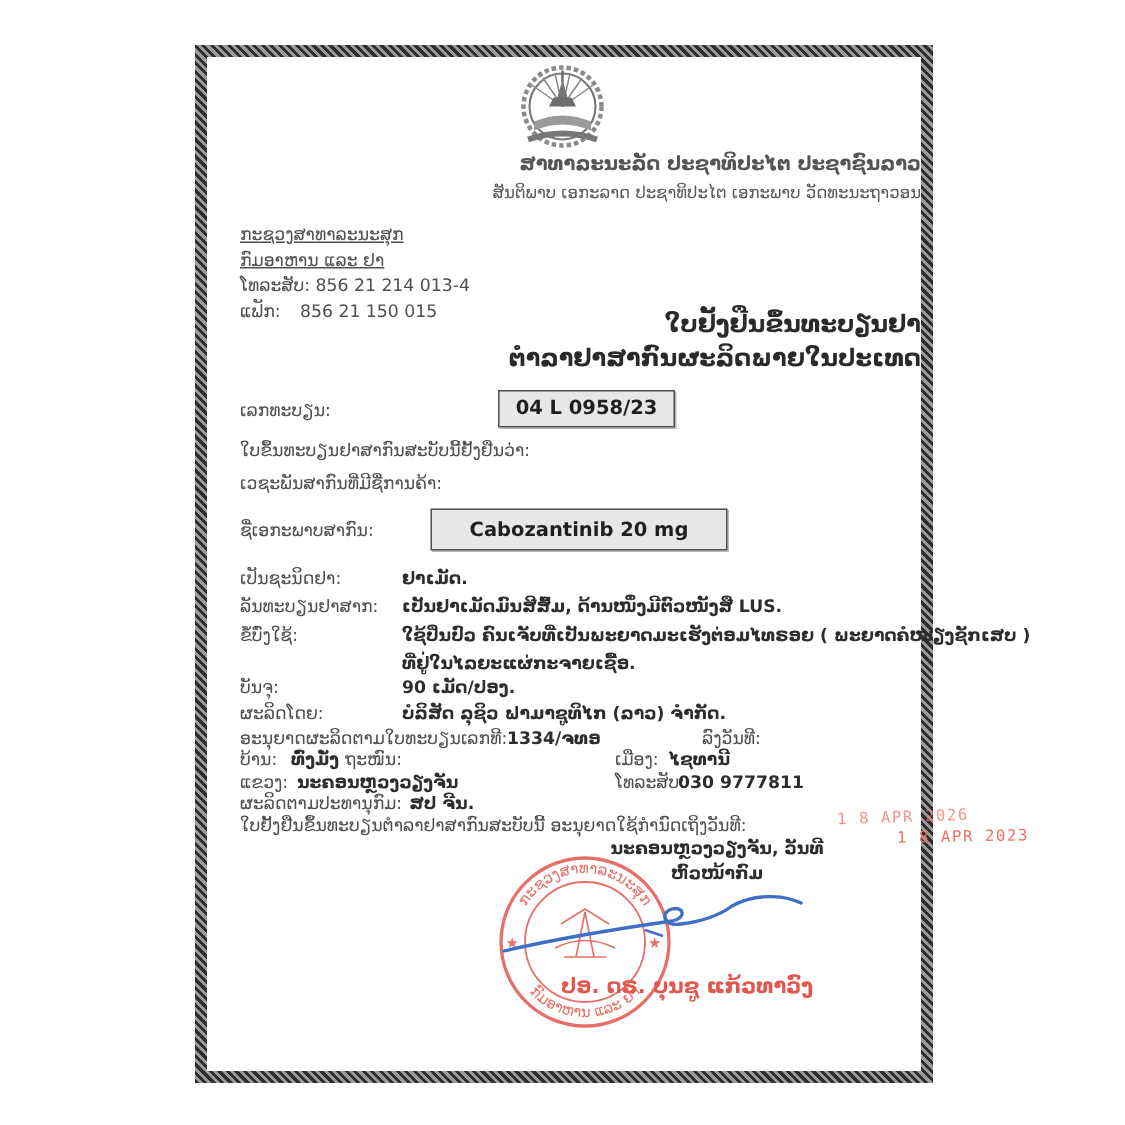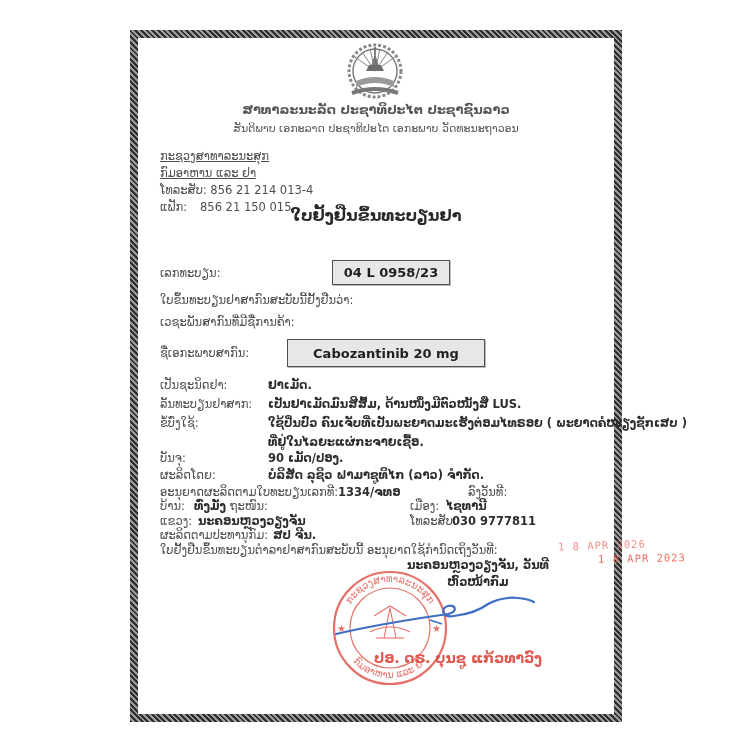--- a/index.html
+++ b/index.html
@@ -8,21 +8,21 @@
     font-family:"DejaVu Sans","Liberation Sans",sans-serif;color:#444;
     overflow:hidden;
   }
   .doc-frame{
     position:absolute;left:130px;top:30px;width:492px;height:692px;
     box-sizing:border-box;background:#fff;
     border:8px solid #4a4a4a;
     border-image:repeating-linear-gradient(45deg,#2e2e2e 0 2px,#9a9a9a 2px 4px) 8;
   }
   .abs{position:absolute;}
-  .center{left:0;right:0;text-align:center;}
+  .center{left:0;right:0;text-align:right;}
   .lao{font-size:11.5px;color:#4f4f4f;line-height:1.2;}
   .bold{font-weight:bold;color:#2d2d2d;}
   .underline{text-decoration:underline;}
   .country-line{font-size:13px;color:#555;font-weight:bold;}
   .motto-line{font-size:11px;color:#5a5a5a;}
   .title-line{font-size:16px;font-weight:bold;color:#2a2a2a;}
   .value-box{
     box-sizing:border-box;background:#e7e7e7;border:1.6px solid #4f4f4f;
     display:flex;align-items:center;justify-content:center;
     font-weight:bold;color:#1f1f1f;font-size:13px;
@@ -64,20 +64,21 @@
   <div class="abs center country-line" style="top:64px;">ສາທາລະນະລັດ ປະຊາທິປະໄຕ ປະຊາຊົນລາວ</div>
   <div class="abs center motto-line" style="top:84px;">ສັນຕິພາບ ເອກະລາດ ປະຊາທິປະໄຕ ເອກະພາບ ວັດທະນະຖາວອນ</div>
 
   <div class="abs lao underline" style="left:22px;top:112px;">ກະຊວງສາທາລະນະສຸກ</div>
   <div class="abs lao underline" style="left:22px;top:129px;">ກົມອາຫານ ແລະ ຢາ</div>
   <div class="abs lao" style="left:22px;top:146px;">ໂທລະສັບ: 856 21 214 013-4</div>
   <div class="abs lao" style="left:22px;top:163px;">ແຟັກ:</div>
   <div class="abs lao" style="left:62px;top:163px;">856 21 150 015</div>
 
   <div class="abs center title-line" style="top:168px;">ໃບຢັ້ງຢືນຂຶ້ນທະບຽນຢາ</div>
+  <div class="abs center title-line" style="top:191px;">ຕຳລາຢາສາກົນຜະລິດພາຍໃນປະເທດ</div>
 
   <div class="field-label" style="top:228px;">ເລກທະບຽນ:</div>
   <div class="abs value-box" style="left:194px;top:222px;width:118px;height:25px;">04 L 0958/23</div>
 
   <div class="field-label" style="top:255px;">ໃບຂຶ້ນທະບຽນຢາສາກົນສະບັບນີ້ຢັ້ງຢືນວ່າ:</div>
 
   <div class="field-label" style="top:277px;">ເວຊະພັນສາກົນທີ່ມີຊື່ການຄ້າ:</div>
 
   <div class="field-label" style="top:308px;">ຊື່ເອກະພາບສາກົນ:</div>
   <div class="abs value-box" style="left:149px;top:301px;width:198px;height:28px;">Cabozantinib 20 mg</div>

